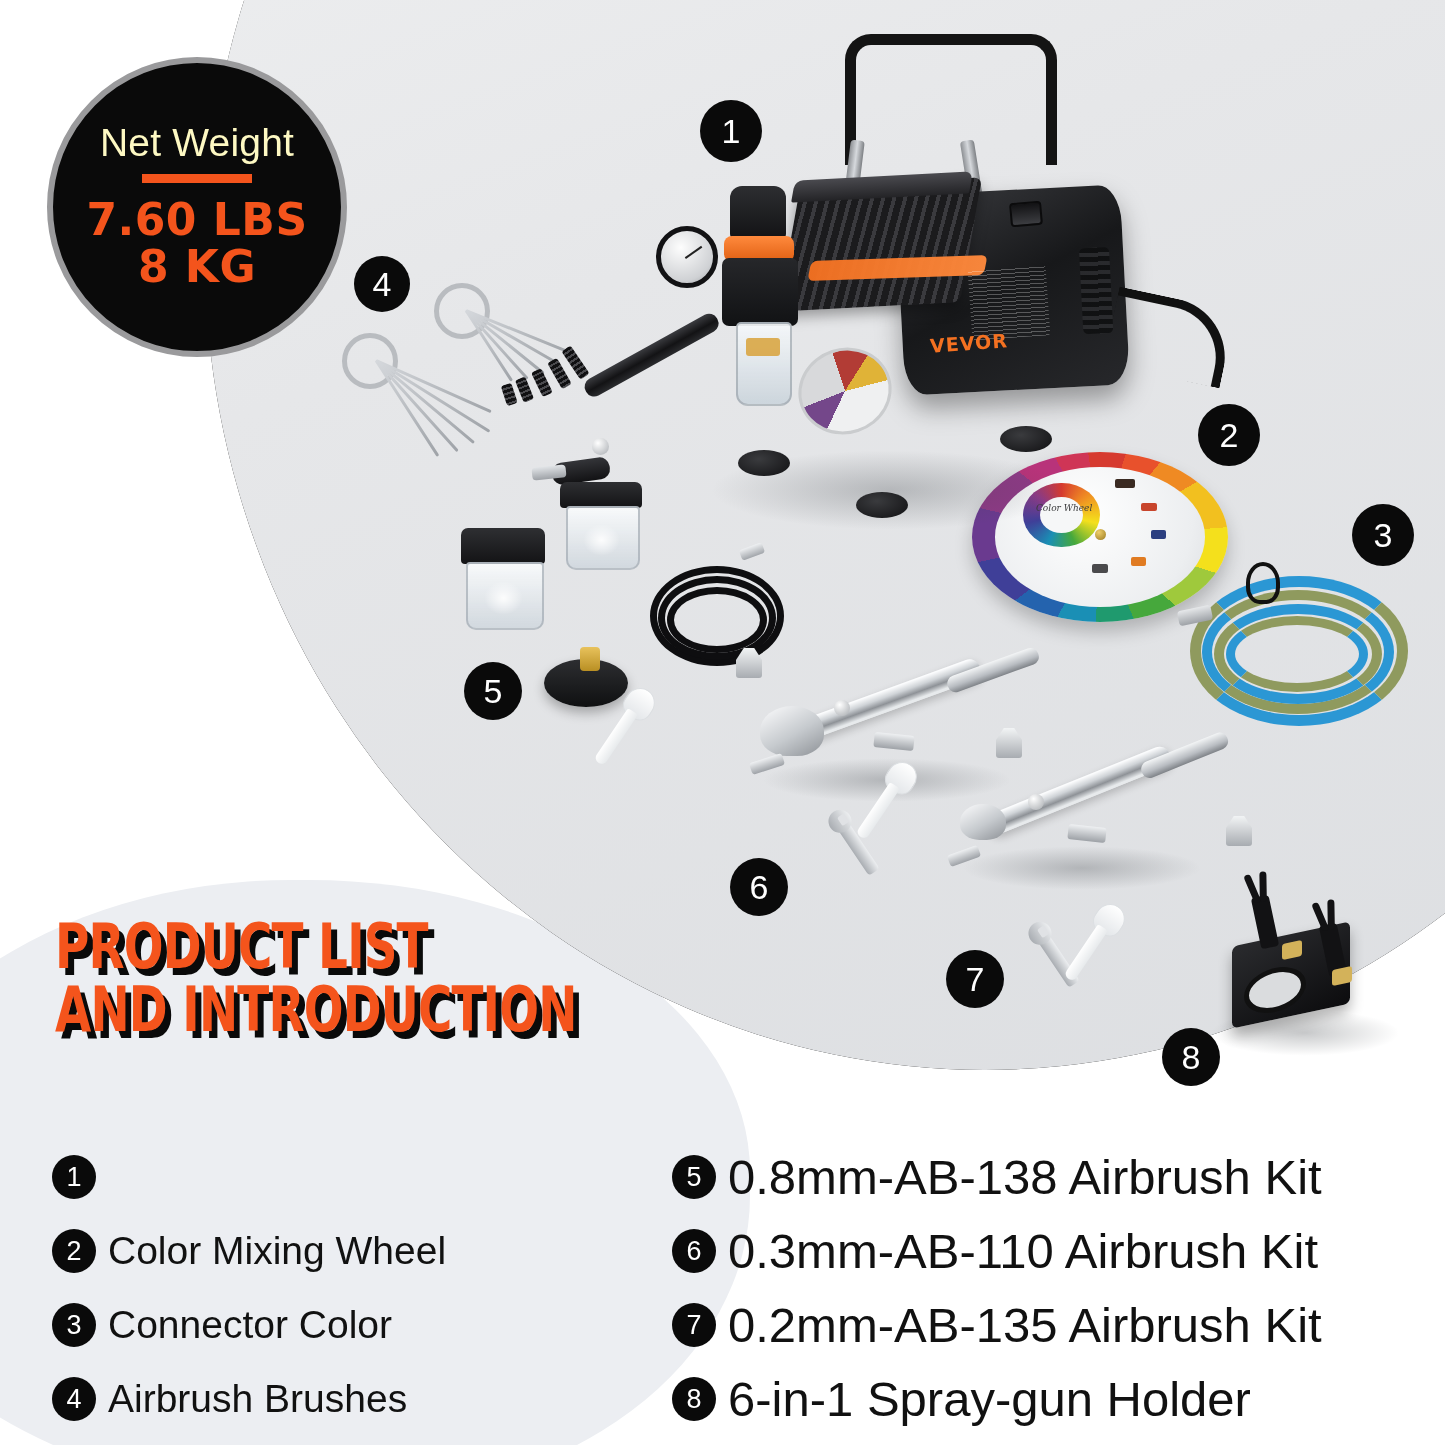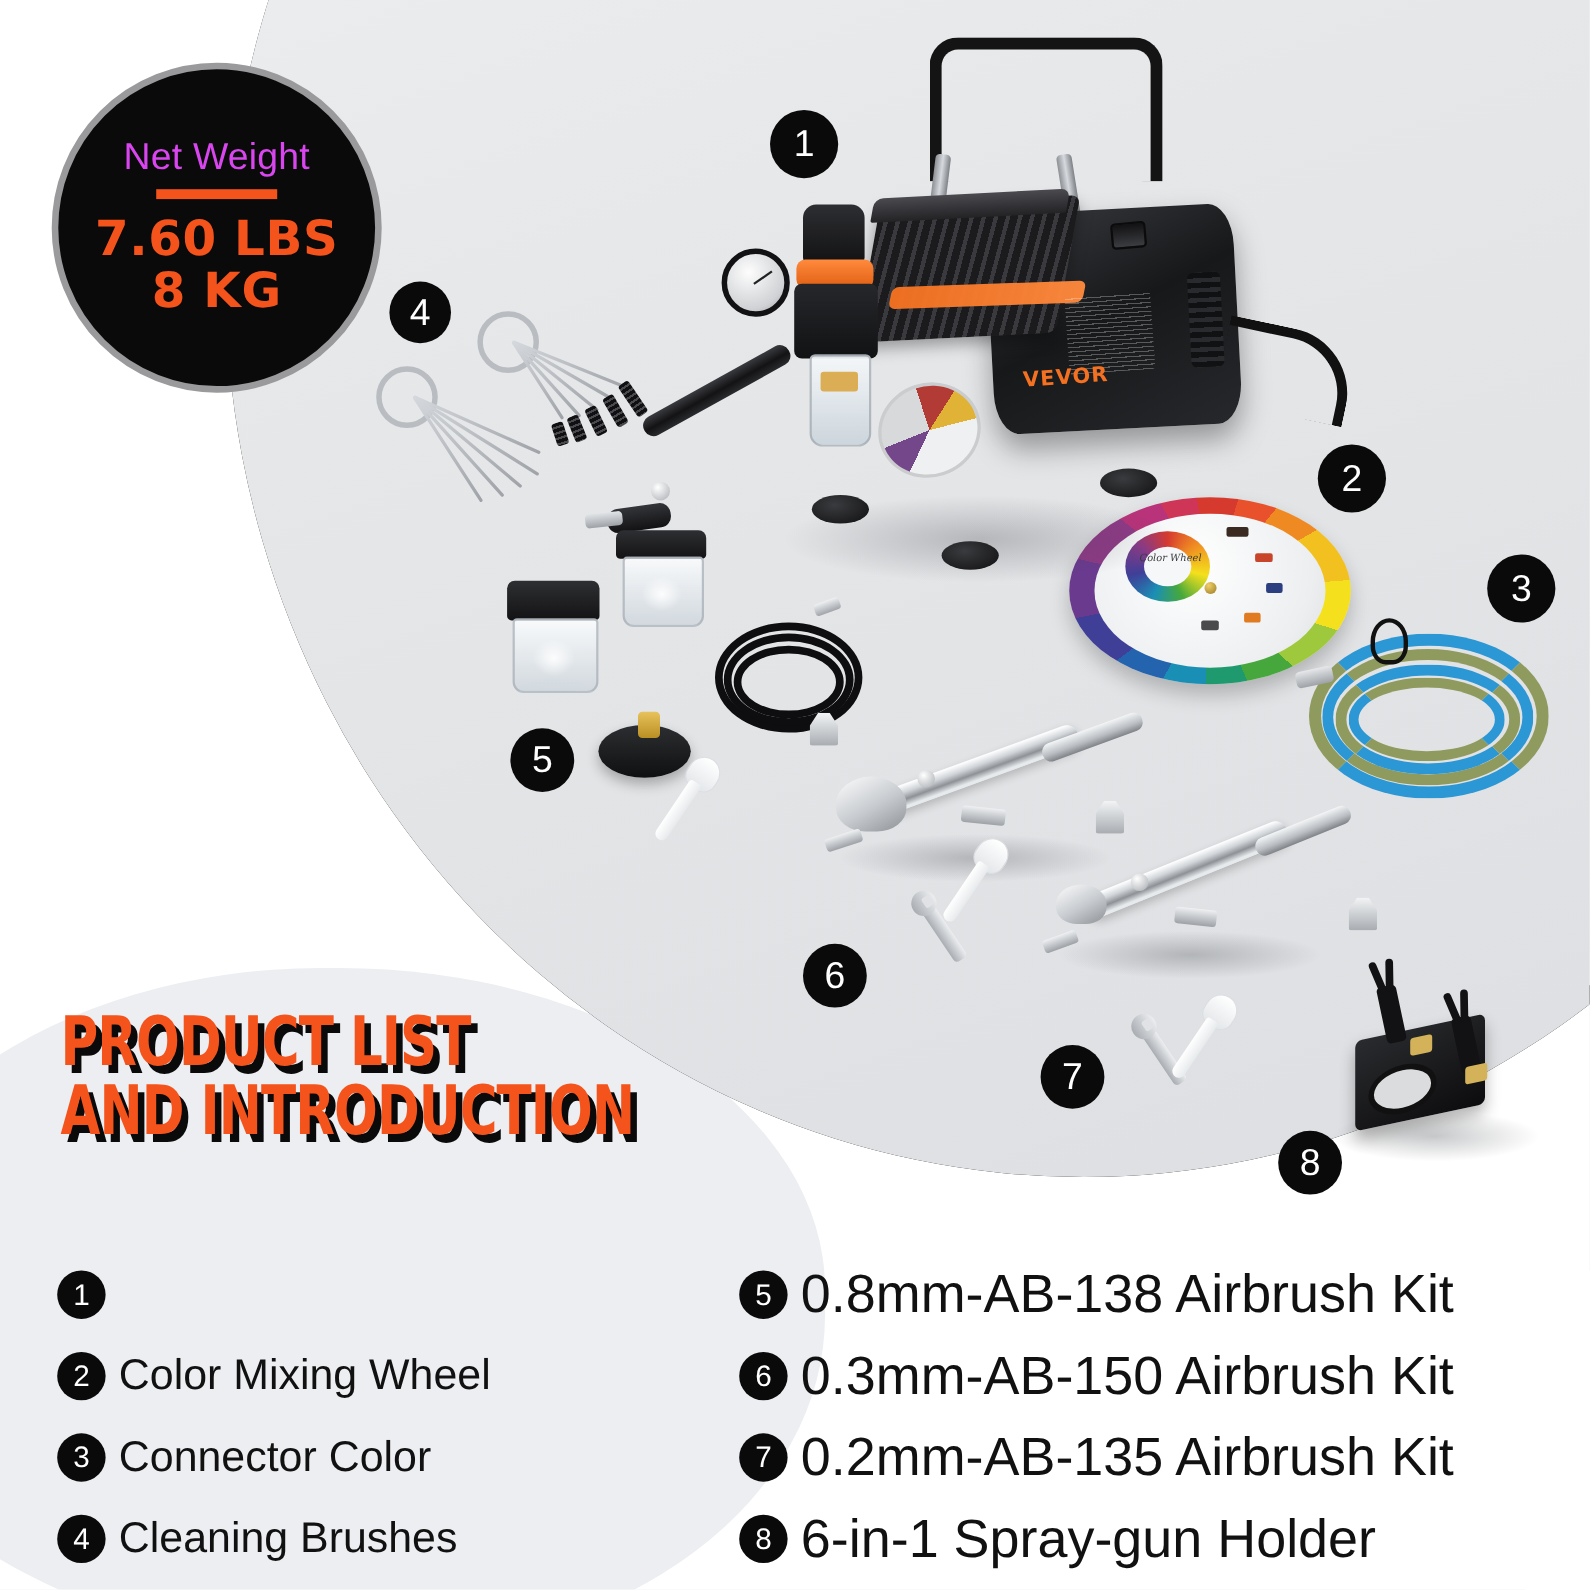--- a/index.html
+++ b/index.html
@@ -26,21 +26,21 @@
   .disc-wash{position:absolute;left:205px;top:-560px;width:1560px;height:1630px;
              border-radius:50%;overflow:hidden;pointer-events:none;}
   .disc-wash i{position:absolute;inset:0;
              background:linear-gradient(160deg,#f2f3f4 0%,#e6e7e9 45%,#dcdee1 100%);}
 
   
   .nw-badge{position:absolute;left:47px;top:57px;width:300px;height:300px;border-radius:50%;
             background:#0a0a0a;border:6px solid #9a9a9c;box-sizing:border-box;
             display:flex;flex-direction:column;align-items:center;justify-content:center;
             z-index:6;}
-  .nw-title{color:#d946ef;font-size:34px;letter-spacing:.2px;line-height:1;margin-bottom:12px;}
+  .nw-title{color:#fef9c3;font-size:39px;letter-spacing:.2px;line-height:1;margin-bottom:12px;}
   .nw-rule{width:110px;height:9px;background:#f4541c;margin-bottom:14px;}
   .nw-l1,.nw-l2{color:#f4541c;font-weight:bold;line-height:1.06;letter-spacing:.5px;
             font-family:"DejaVu Sans", sans-serif;}
   .nw-l1{font-size:44px;}
   .nw-l2{font-size:44px;}
 
   
   .marker{position:absolute;border-radius:50%;background:#0a0a0a;color:#fff;
           display:flex;align-items:center;justify-content:center;
           font-size:34px;z-index:5;}
@@ -447,31 +447,31 @@
       <div class="leg-item">
         <span class="leg-num">2</span>
         <span class="leg-txt">Color Mixing Wheel</span>
       </div>
       <div class="leg-item">
         <span class="leg-num">3</span>
         <span class="leg-txt">Connector Color</span>
       </div>
       <div class="leg-item">
         <span class="leg-num">4</span>
-        <span class="leg-txt">Cleaning Brushes</span>
+        <span class="leg-txt">Airbrush Brushes</span>
       </div>
     </div>
     <div class="leg-col col-right">
       <div class="leg-item">
         <span class="leg-num">5</span>
         <span class="leg-txt">0.8mm-AB-138 Airbrush Kit</span>
       </div>
       <div class="leg-item">
         <span class="leg-num">6</span>
-        <span class="leg-txt">0.3mm-AB-150 Airbrush Kit</span>
+        <span class="leg-txt">0.3mm-AB-110 Airbrush Kit</span>
       </div>
       <div class="leg-item">
         <span class="leg-num">7</span>
         <span class="leg-txt">0.2mm-AB-135 Airbrush Kit</span>
       </div>
       <div class="leg-item">
         <span class="leg-num">8</span>
         <span class="leg-txt">6-in-1 Spray-gun Holder</span>
       </div>
     </div>

